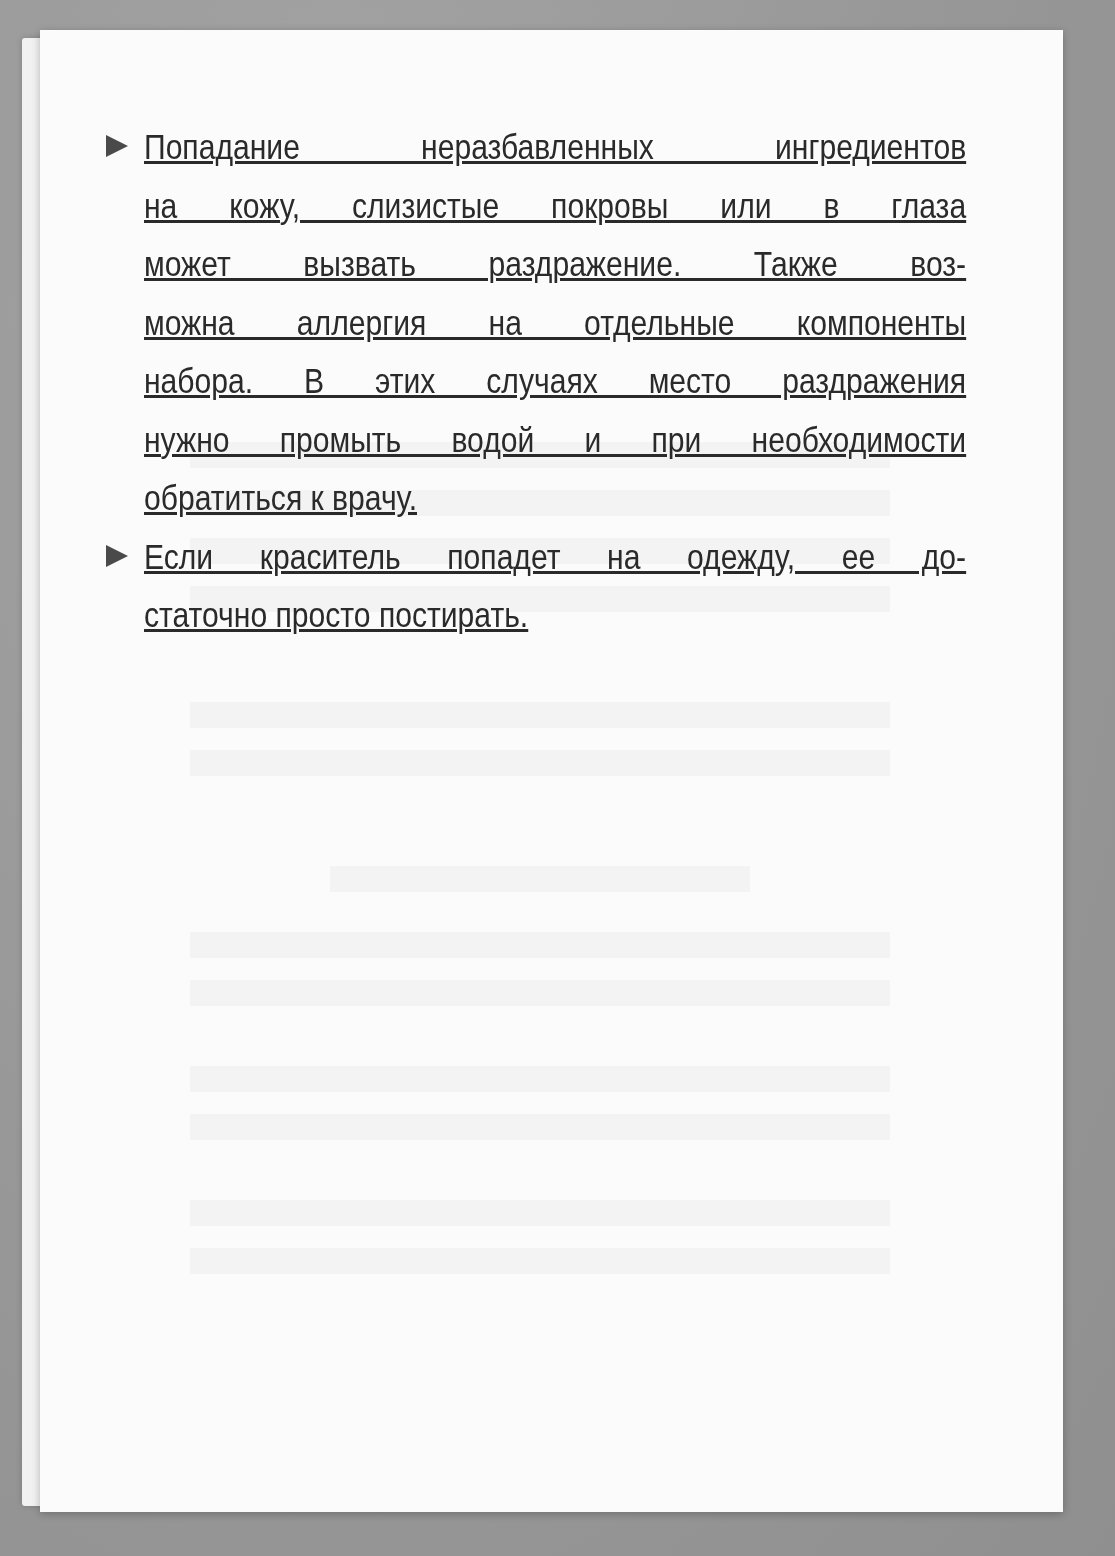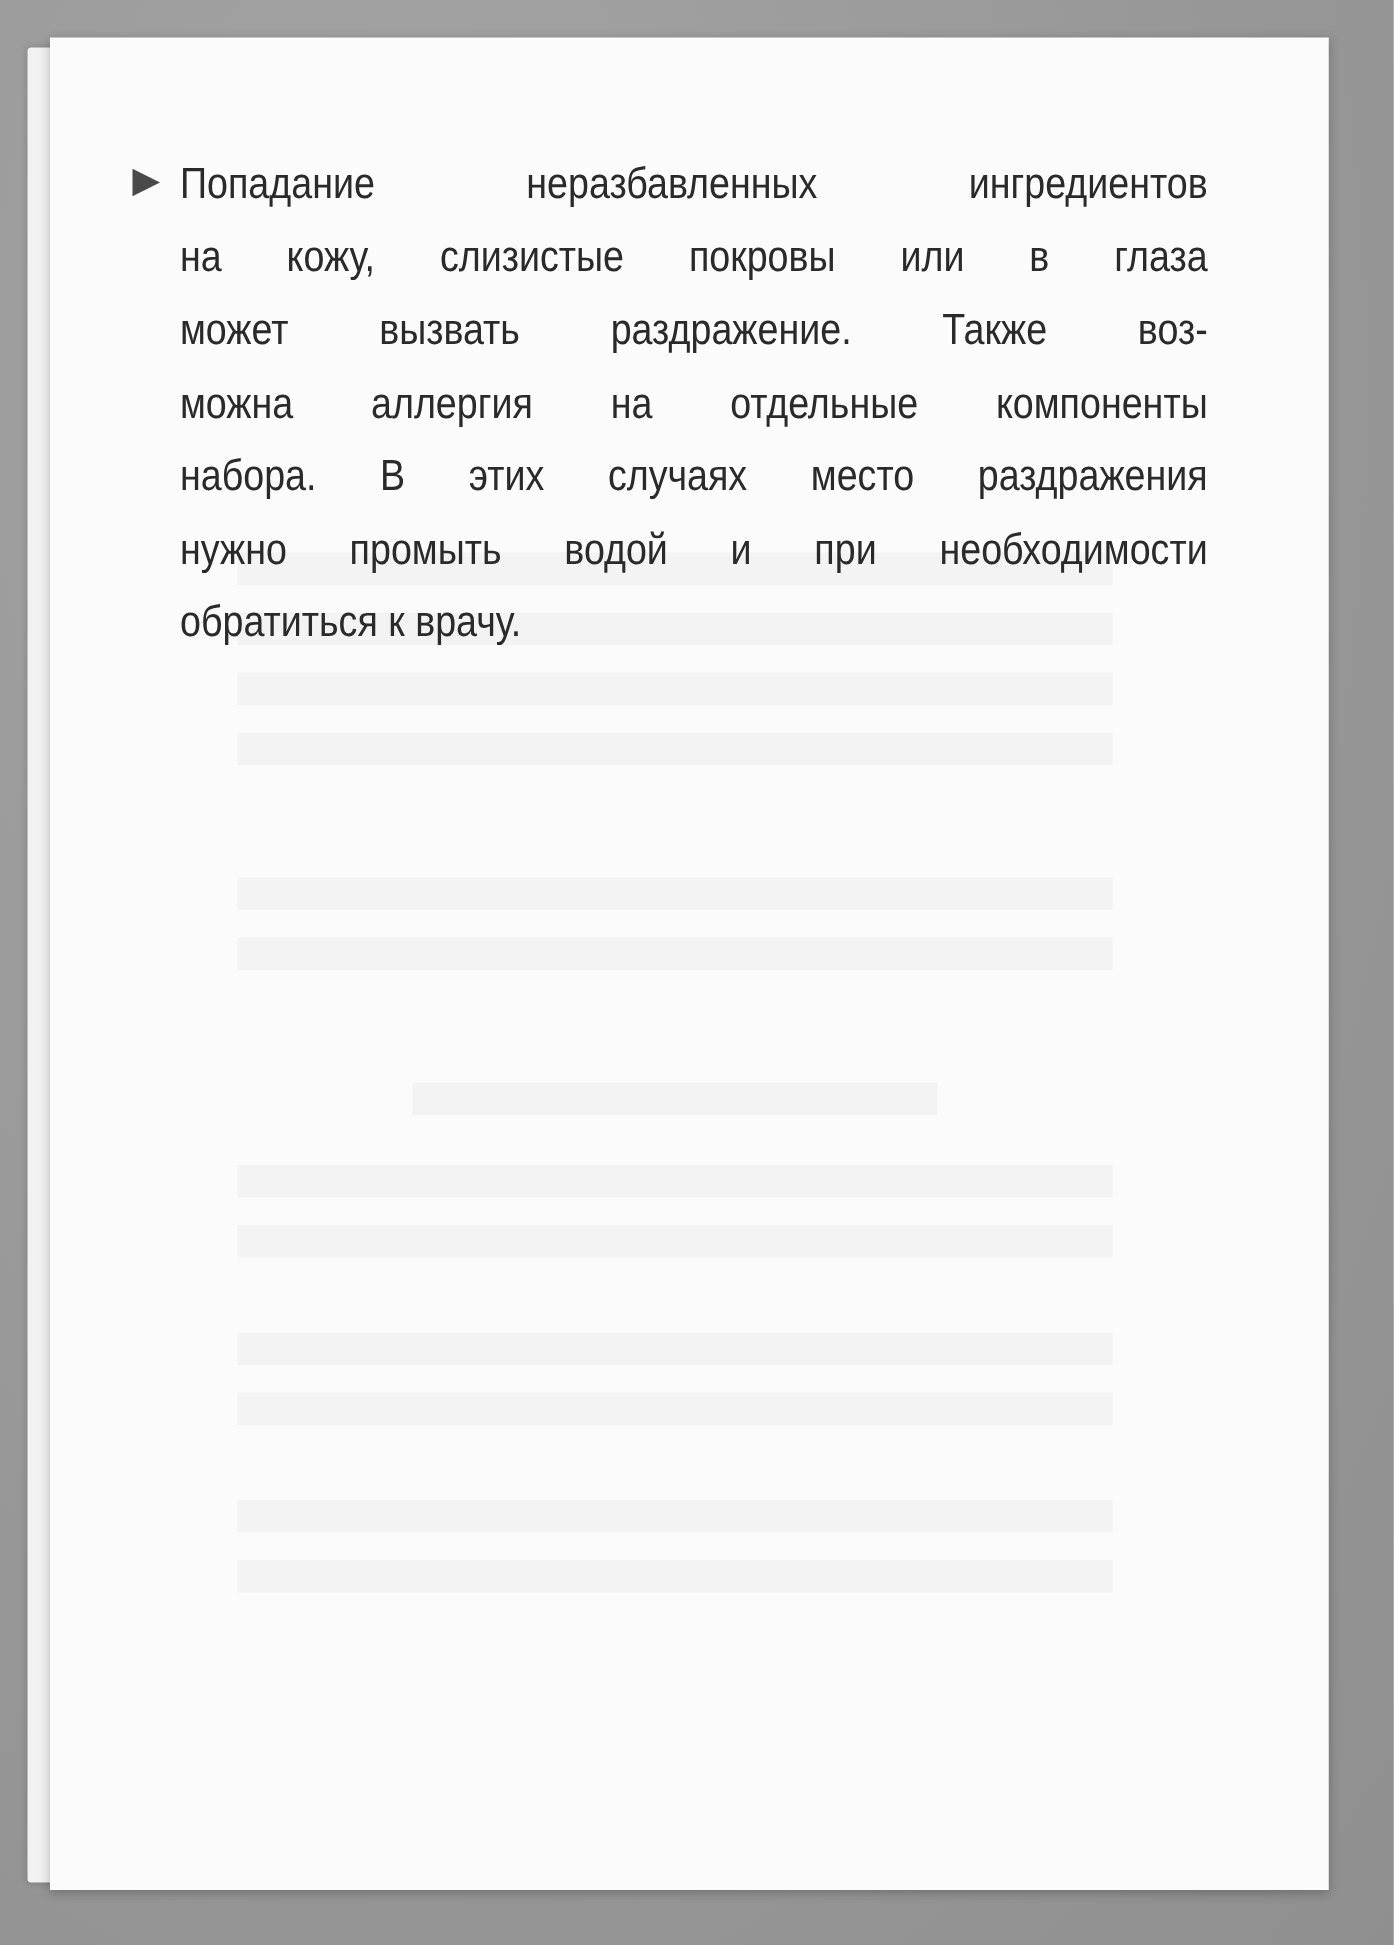--- a/index.html
+++ b/index.html
@@ -24,21 +24,21 @@
     position: absolute; left: 150px; top: 390px; width: 700px;
     transform: scaleX(-1);
     color: rgba(0,0,0,0.035);
     font-size: 34px; line-height: 62px; letter-spacing: 1px;
   }
   .showthrough .bar { height: 26px; margin: 22px 0 14px 0; background: rgba(0,0,0,0.03); }
   .content {
     position: absolute; left: 106px; top: 118px; width: 860px;
     color: #2a2a2a;
   }
-  .item { position: relative; padding-left: 38px; }
+  .item { position: relative; padding-left: 38px; text-decoration: underline; }
   .bullet {
     position: absolute; left: 0; top: 17px;
     width: 0; height: 0;
     border-top: 11px solid transparent;
     border-bottom: 11px solid transparent;
     border-left: 22px solid #4a4a4a;
   }
   .line {
     display: block;
     font-size: 35px; line-height: 58.5px;
@@ -79,15 +79,20 @@
     <span class="bullet"></span>
     <span class="line"><span style="word-spacing: 0.00778695px;">Попадание неразбавленных ингредиентов</span></span>
     <span class="line"><span style="word-spacing: 0.00259565px;">на кожу, слизистые покровы или в глаза</span></span>
     <span class="line"><span style="word-spacing: 0.00389348px;">может вызвать раздражение. Также воз-</span></span>
     <span class="line"><span style="word-spacing: 0.00389348px;">можна аллергия на отдельные компоненты</span></span>
     <span class="line"><span style="word-spacing: 0.00311478px;">набора. В этих случаях место раздражения</span></span>
     <span class="line"><span style="word-spacing: 0.00311478px;">нужно промыть водой и при необходимости</span></span>
     <span class="line last"><span>обратиться к врачу.</span></span>
   </div>
 
+  <div class="item">
+    <span class="bullet"></span>
+    <span class="line"><span style="word-spacing: 0.00259565px;">Если краситель попадет на одежду, ее до-</span></span>
+    <span class="line last"><span>статочно просто постирать.</span></span>
+  </div>
 
 
 </div>
 
 </body></html>

